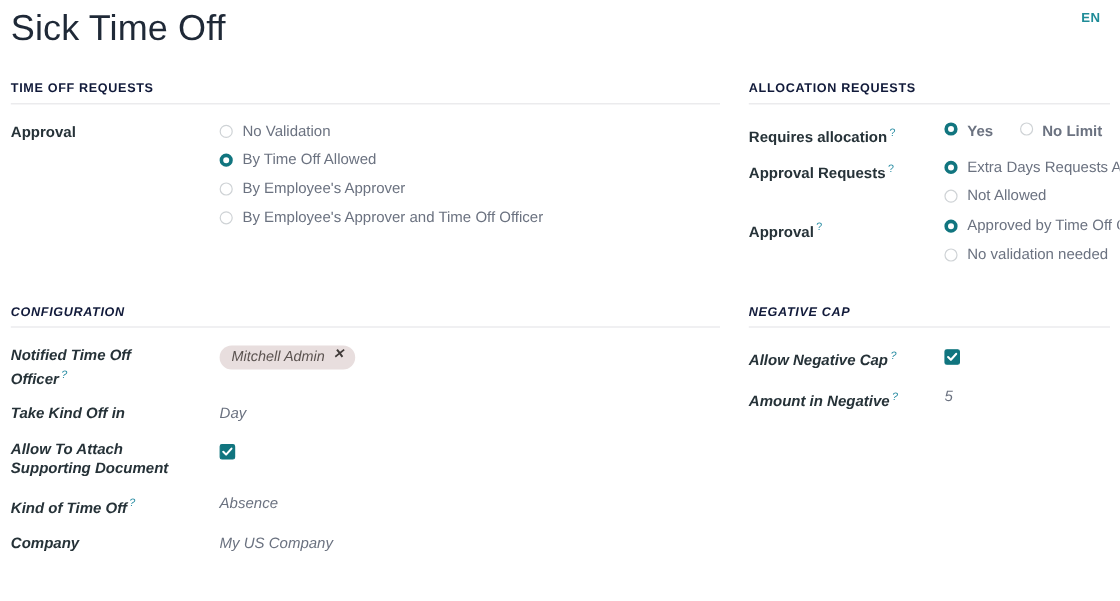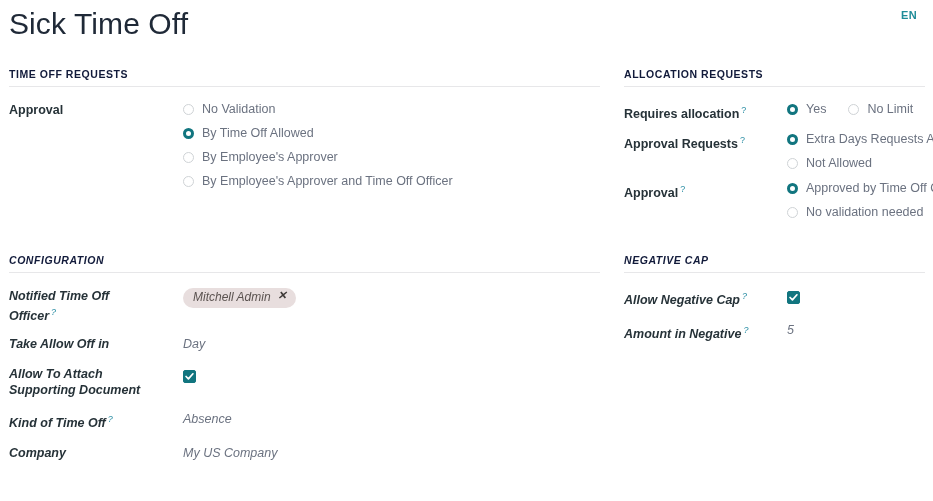--- a/index.html
+++ b/index.html
@@ -102,21 +102,21 @@
     font-size: 12.5px;
     color: #6b7280;
     line-height: 16px;
     padding-top: 1px;
   }
 
   
   .radio-group.vertical .radio-item { display: flex; align-items: center; margin-bottom: 9px; }
   .radio-group.vertical .radio-item:last-child { margin-bottom: 0; text-align: right; }
   .radio-group.inline { display: flex; align-items: center; gap: 22px; }
-  .radio-group.inline .radio-item { display: flex; align-items: center; }
+  .radio-group.inline .radio-item { display: flex; align-items: flex-start; font-weight: bold; }
 
   .radio-dot {
     width: 11px;
     height: 11px;
     border-radius: 50%;
     border: 1px solid #cfd3d6;
     background: #ffffff;
     flex: 0 0 auto;
     margin-right: 8px;
     position: relative;
@@ -295,21 +295,21 @@
         <div class="field-value">
           <span class="tag">
             <span>Mitchell Admin</span>
             <span class="tag-x">✕</span>
           </span>
         </div>
       </div>
 
       <div class="field" style="margin-bottom:13px;">
         <div class="field-label">
-          <span>Take Allow Off in</span>
+          <span>Take Kind Off in</span>
         </div>
         <div class="field-value">
           <span class="value-text">Day</span>
         </div>
       </div>
 
       <div class="field" style="margin-bottom:12px;">
         <div class="field-label">
           <span>Allow To Attach Supporting Document</span>
         </div>

